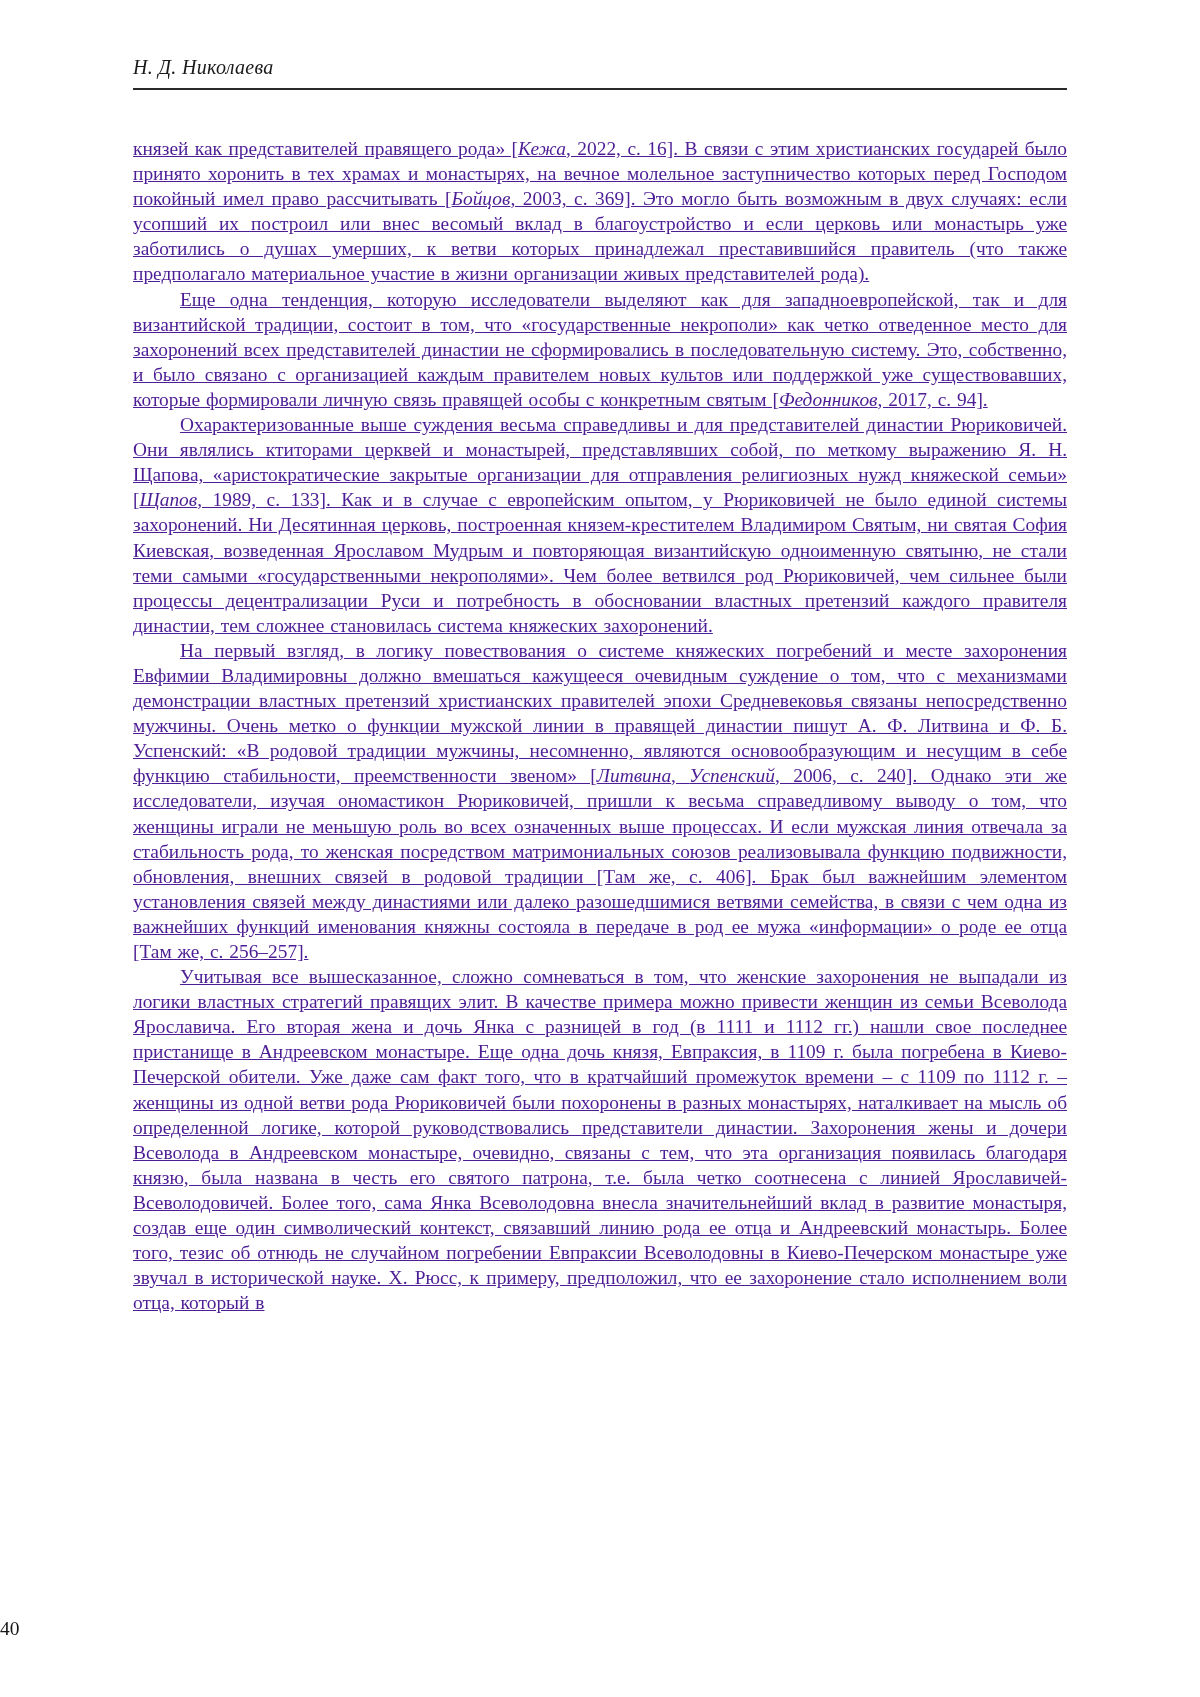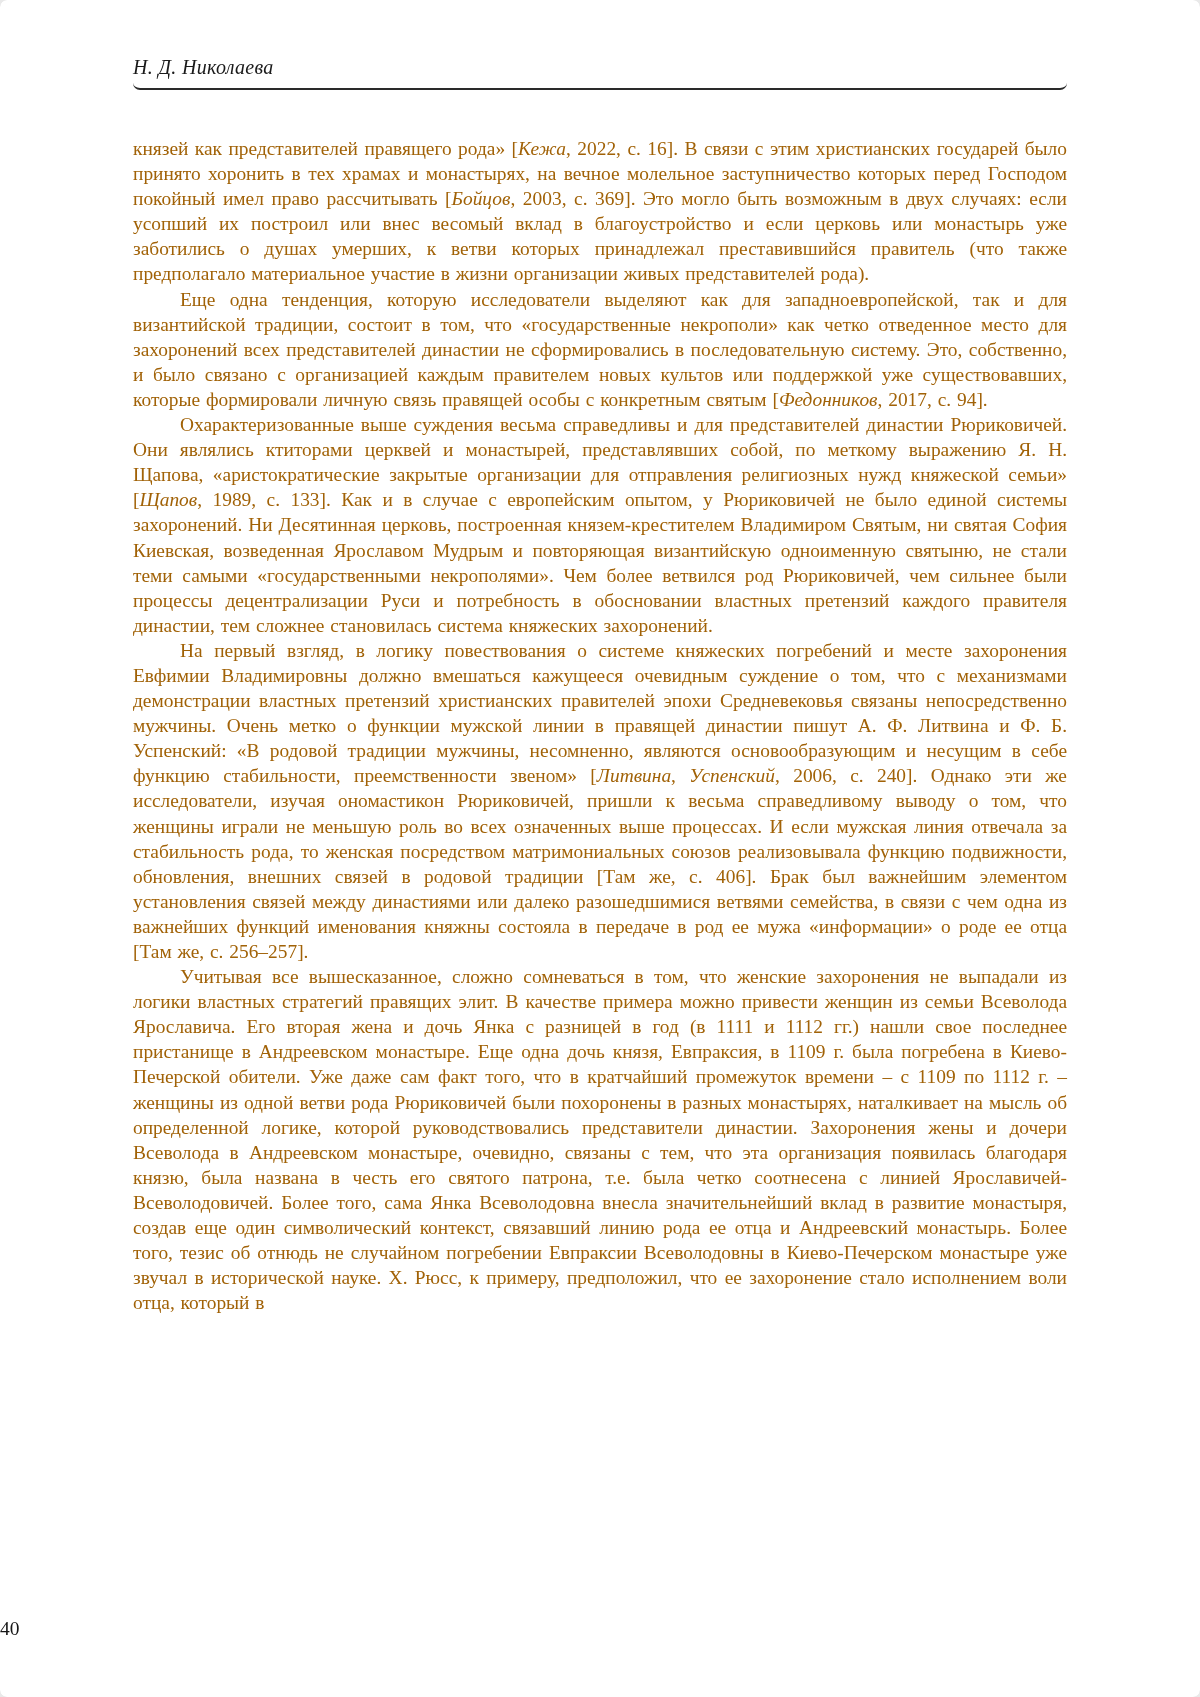--- a/index.html
+++ b/index.html
@@ -1,15 +1,15 @@
 <!DOCTYPE html>
 <html><head>
 <meta charset="utf-8">
 <style>
-  * { margin: 0; padding: 0; box-sizing: border-box; border-radius: 7px; }
+  * { margin: 0; padding: 0; box-sizing: border-box; }
   html, body { background: #e9e9e9; }
   .page {
     position: relative;
     width: 1200px;
     height: 1697px;
     margin: 0 auto;
     background: #ffffff;
     overflow: hidden;
     color: #141414;
     font-family: "Liberation Serif", serif;
@@ -30,21 +30,22 @@
   }
   .body-text {
     position: absolute;
     top: 136px;
     left: 133px;
     width: 934px;
     font-size: 19.4px;
     line-height: 25.1px;
     text-align: justify;
     word-spacing: 1px;
-    color: #a16207;
+    color: #4c1d95;
+    text-decoration: underline;
   }
   p.para { margin: 0; }
   p.para.indent { text-indent: 47px; }
   .em { font-style: italic; }
   .page-number {
     position: absolute;
     bottom: 57px;
     left: 0;
     width: 100%;
     font-size: 19.5px;

